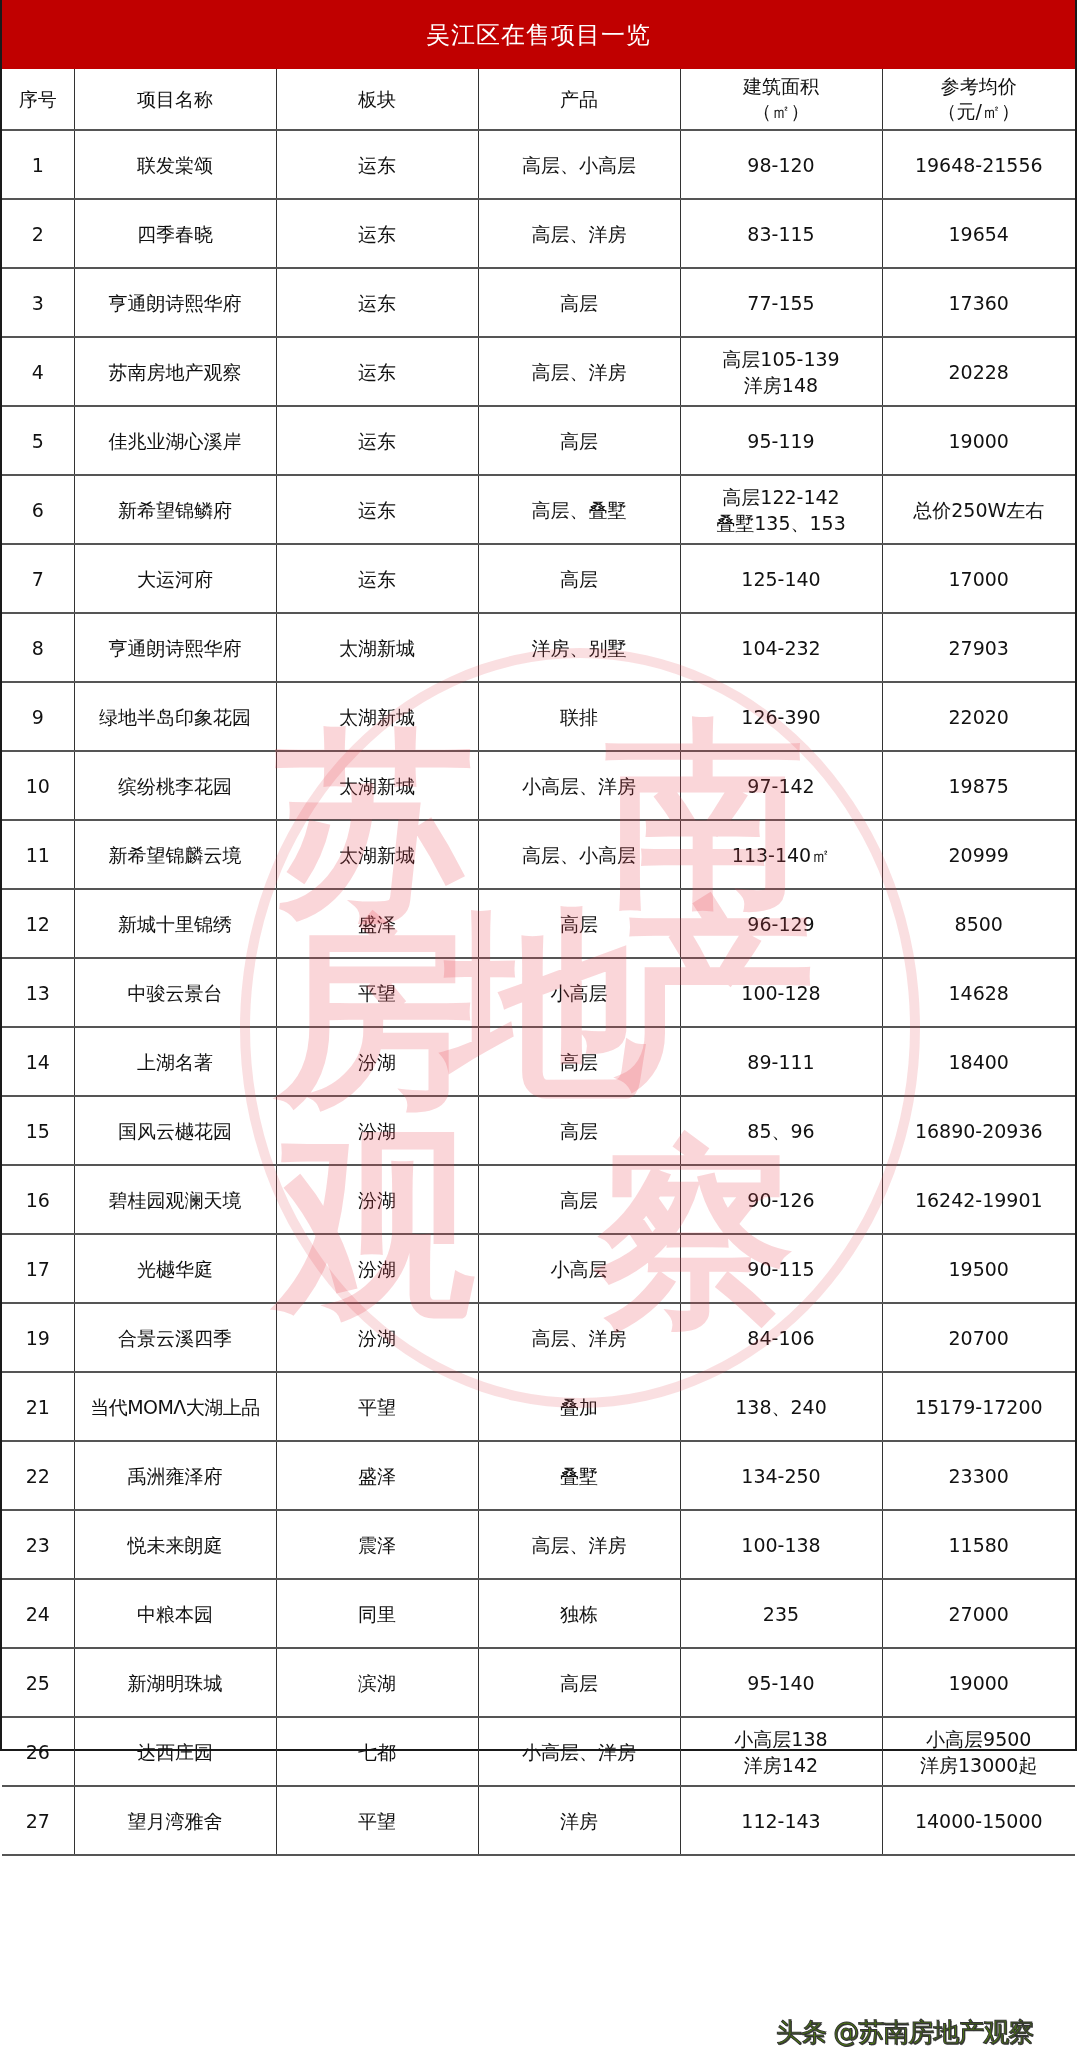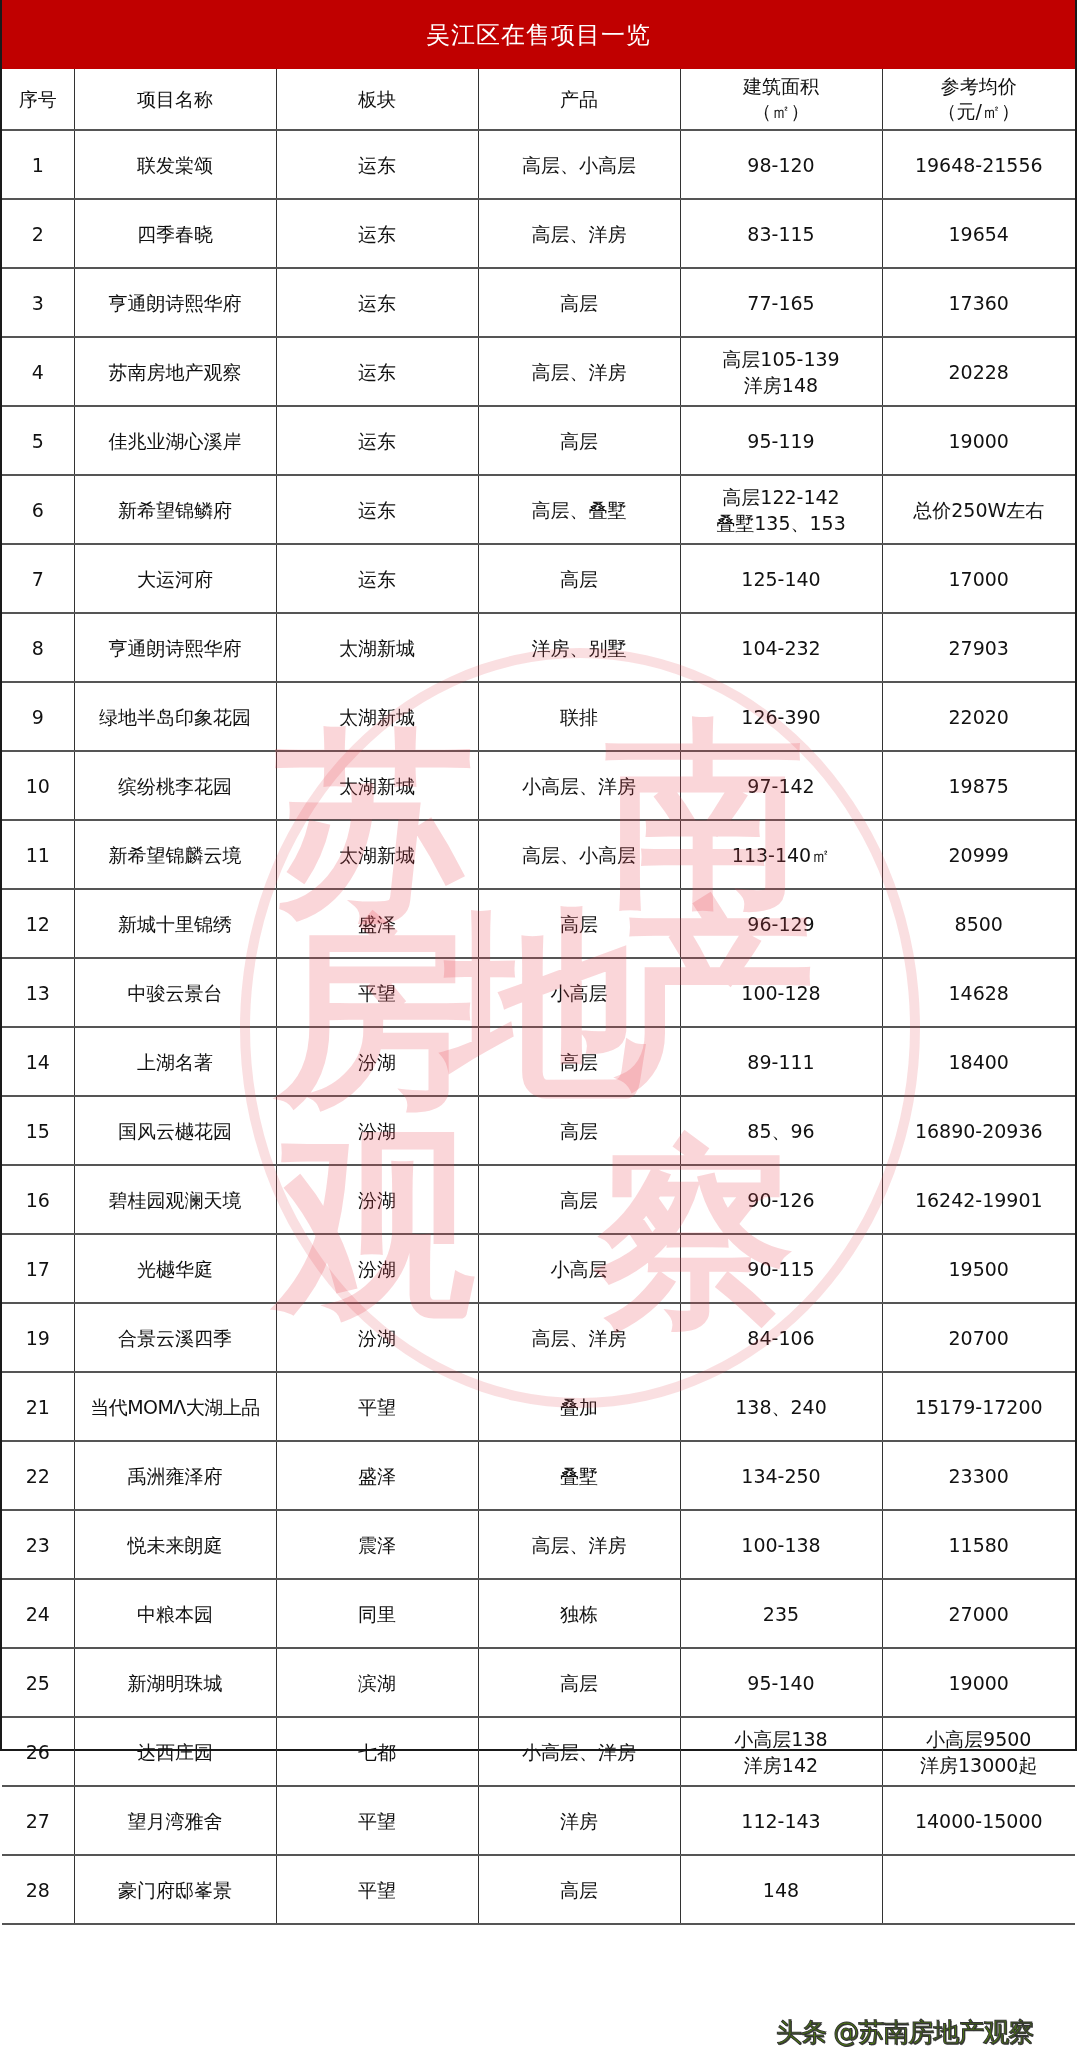--- a/index.html
+++ b/index.html
@@ -190,21 +190,21 @@
           <td>
             <span class="line">19654</span>
           </td>
         </tr>
         <tr>
           <td>3</td>
           <td>亨通朗诗熙华府</td>
           <td>运东</td>
           <td>高层</td>
           <td>
-            <span class="line">77-165</span>
+            <span class="line">77-155</span>
           </td>
           <td>
             <span class="line">17360</span>
           </td>
         </tr>
         <tr>
           <td>4</td>
           <td>苏南房地产观察</td>
           <td>运东</td>
           <td>高层、洋房</td>
@@ -462,32 +462,20 @@
         <tr>
           <td>27</td>
           <td>望月湾雅舍</td>
           <td>平望</td>
           <td>洋房</td>
           <td>
             <span class="line">112-143</span>
           </td>
           <td>
             <span class="line">14000-15000</span>
-          </td>
-        </tr>
-        <tr>
-          <td>28</td>
-          <td>豪门府邸峯景</td>
-          <td>平望</td>
-          <td>高层</td>
-          <td>
-            <span class="line">148</span>
-          </td>
-          <td>
-            <span class="line"></span>
           </td>
         </tr>
       </tbody>
   </table>
 </div>
 
 <div class="wm-circle"></div>
 <div class="wm-chars">
   <span class="wm-c1">苏</span>
   <span class="wm-c2">南</span>

